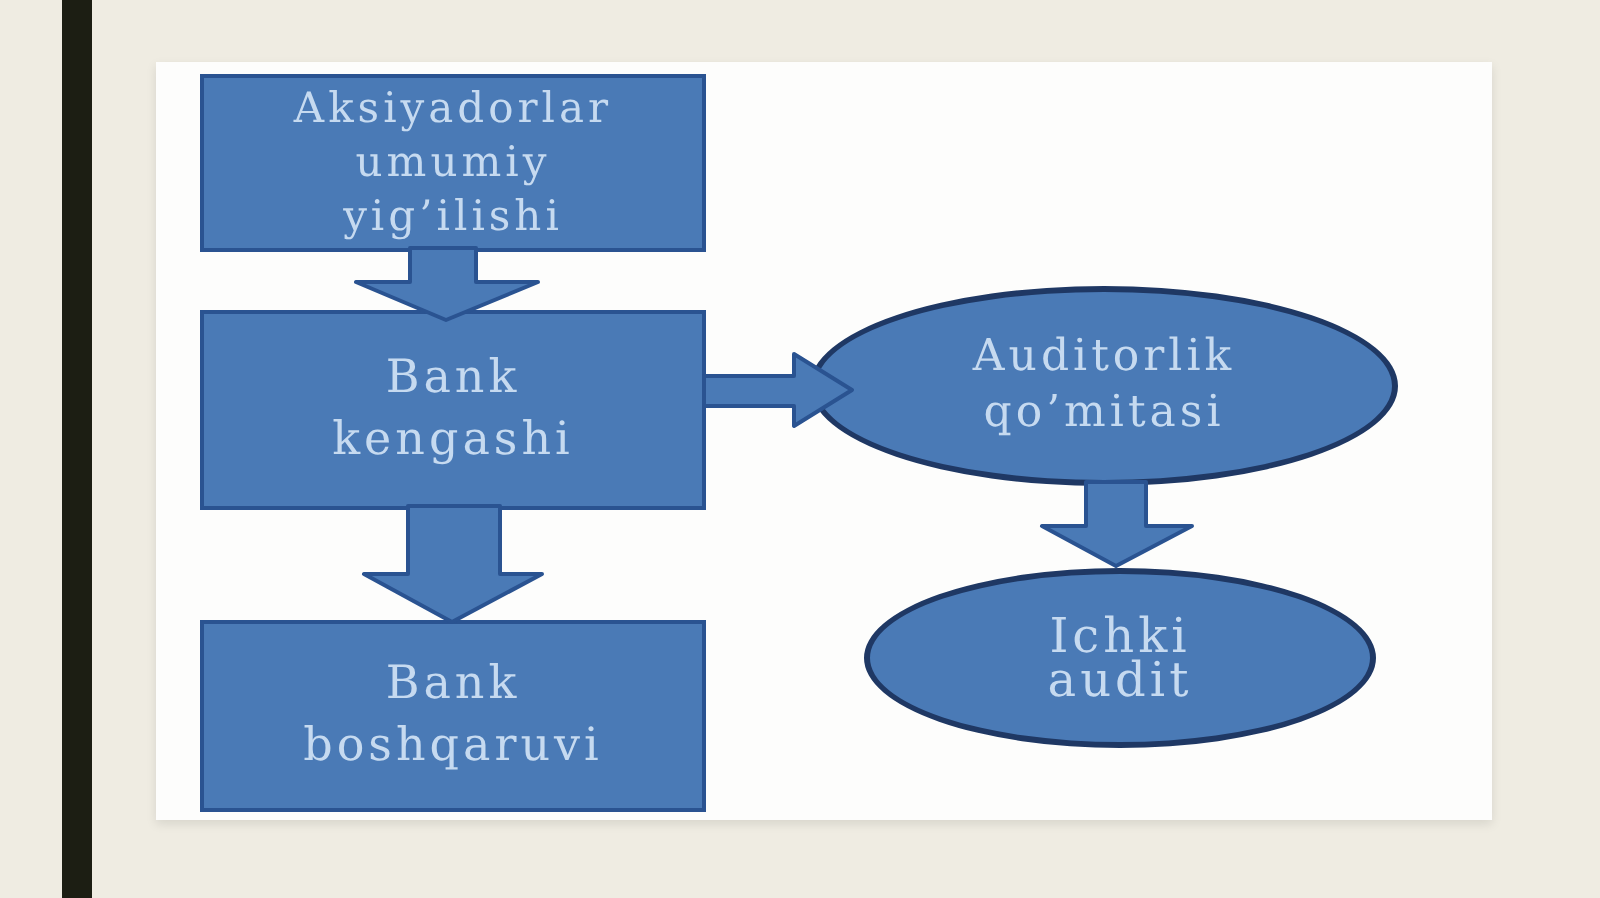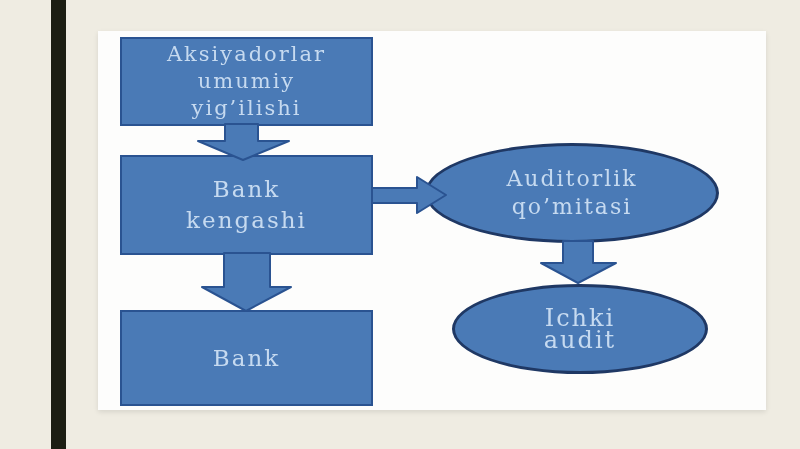--- a/index.html
+++ b/index.html
@@ -10,21 +10,21 @@
     --node-border:#2a5391;
     --ellipse-border:#1f3864;
     --node-text:#c6daf0;
   }
   html,body{margin:0;padding:0;}
   body{
     width:800px;height:449px;overflow:hidden;
     background:var(--background);
     font-family:"DejaVu Serif","Liberation Serif",serif;
   }
-  .stage{position:relative;width:702px;height:449px;background:var(--background);margin-left:20px;}
+  .stage{position:relative;width:702px;height:449px;background:var(--background);}
   .accent-bar{
     position:absolute;left:31px;top:0;width:15px;height:449px;
     background:var(--accent-bar);
   }
   .panel{
     position:absolute;left:78px;top:31px;width:668px;height:379px;
     background:var(--panel);
     box-shadow:0 2px 5px rgba(0,0,0,0.10);
   }
   .node{
@@ -70,20 +70,21 @@
     <span>yig’ilishi</span>
   </div>
 
   <div class="node rect" id="node-bank-council">
     <span>Bank</span>
     <span>kengashi</span>
   </div>
 
   <div class="node rect" id="node-bank-board">
     <span>Bank</span>
+    <span>boshqaruvi</span>
   </div>
 
   <div class="node ellipse" id="node-audit-committee">
     <span>Auditorlik</span>
     <span>qo’mitasi</span>
   </div>
 
   <div class="node ellipse" id="node-internal-audit">
     <span>Ichki</span>
     <span>audit</span>

